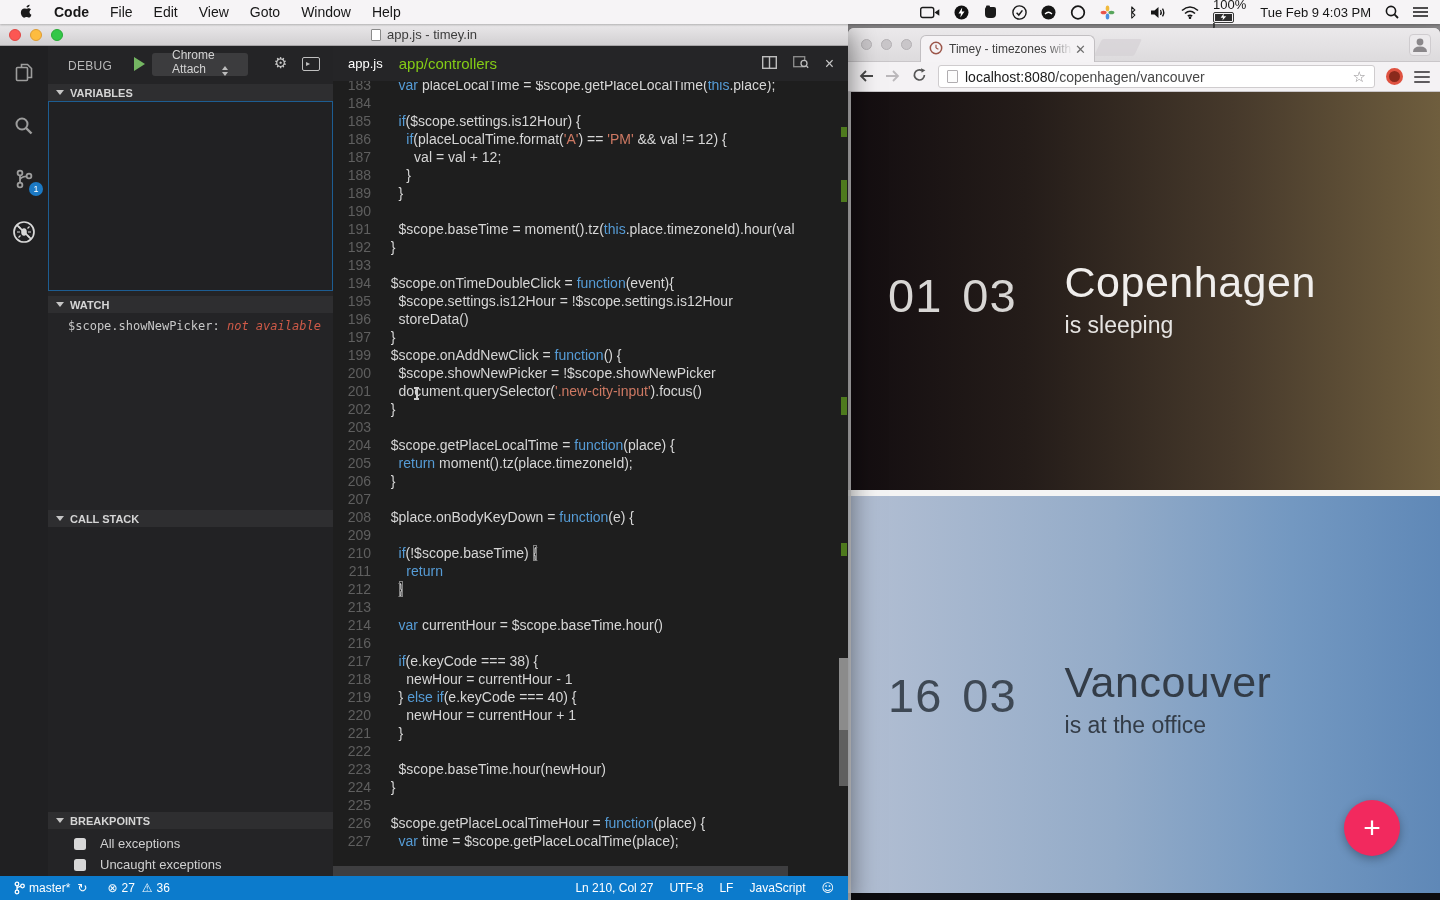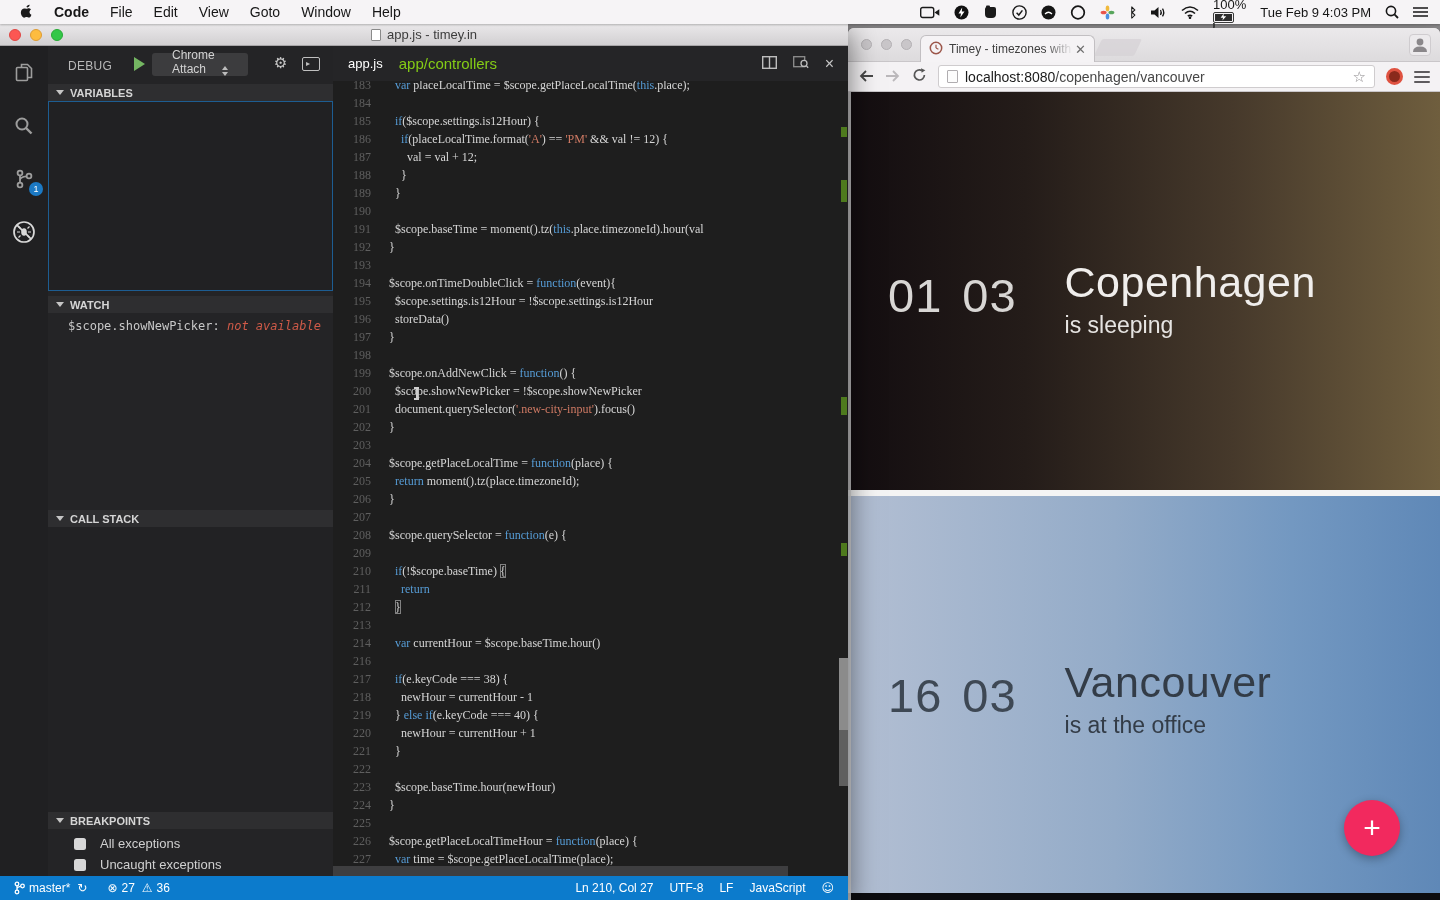--- a/index.html
+++ b/index.html
@@ -67,21 +67,21 @@
 
 .editor{position:absolute;left:333px;top:0;right:0;bottom:0;background:#1e1e1e;overflow:hidden}
 .tabbar{height:35px;background:#252527;position:relative;display:flex;align-items:center}
 .tab-name{margin-left:15px;font-size:13px;color:#fff}
 .tab-path{margin-left:16px;font-size:15px;color:#84cc16}
 .tabbar-icons{margin-left:auto;display:flex;align-items:center;gap:16px;padding-right:14px}
 .tb-close{color:#c7c7c7;font-size:16px;line-height:16px}
 .code-wrap{position:absolute;top:35px;left:0;right:0;bottom:0;overflow:hidden}
 .hscroll-band{position:absolute;left:0;top:785px;width:455px;height:16px;background:#3e3e40;z-index:0}
 .lines{position:relative;top:-5px;z-index:1}
-.cl{display:flex;height:18px;line-height:18px;font-family:Liberation Serif, serif;font-size:12px;white-space:pre}
+.cl{display:flex;height:18px;line-height:18px;font-family:Liberation Sans, sans-serif;font-size:14px;white-space:pre}
 .ln{width:38px;text-align:right;color:#5f5f5f;flex:none;margin-right:12px}
 .ct{color:#d6d6d6}
 .tok-k{color:#569cd6}
 .tok-s{color:#ce7963}
 .tok-p{color:#d6d6d6}
 .tok-b{outline:1px solid #828282;outline-offset:-1px}
 .vscroll-thumb1{position:absolute;right:0;top:577px;width:9px;height:72px;background:#8b8b8b;z-index:3}
 .vscroll-thumb2{position:absolute;right:0;top:649px;width:9px;height:56px;background:#5f5f5f;z-index:3}
 .ruler-mark{position:absolute;right:1px;width:6px;background:#4e7a1e;z-index:2}
 .ibeam{position:absolute;left:80px;top:304px;width:7px;height:16px;z-index:4}
@@ -363,31 +363,30 @@
             <div class="cl"><span class="ln">188</span><span class="ct"><span class="tok-p">      }</span></span></div>
             <div class="cl"><span class="ln">189</span><span class="ct"><span class="tok-p">    }</span></span></div>
             <div class="cl"><span class="ln">190</span><span class="ct"></span></div>
             <div class="cl"><span class="ln">191</span><span class="ct"><span class="tok-p">    $scope.baseTime = moment().tz(</span><span class="tok-k">this</span><span class="tok-p">.place.timezoneId).hour(val</span></span></div>
             <div class="cl"><span class="ln">192</span><span class="ct"><span class="tok-p">  }</span></span></div>
             <div class="cl"><span class="ln">193</span><span class="ct"></span></div>
             <div class="cl"><span class="ln">194</span><span class="ct"><span class="tok-p">  $scope.onTimeDoubleClick = </span><span class="tok-k">function</span><span class="tok-p">(event){</span></span></div>
             <div class="cl"><span class="ln">195</span><span class="ct"><span class="tok-p">    $scope.settings.is12Hour = !$scope.settings.is12Hour</span></span></div>
             <div class="cl"><span class="ln">196</span><span class="ct"><span class="tok-p">    storeData()</span></span></div>
             <div class="cl"><span class="ln">197</span><span class="ct"><span class="tok-p">  }</span></span></div>
-            <div class="cl"><span class="ln">198</span><span class="ct"></span></div>
             <div class="cl"><span class="ln">199</span><span class="ct"><span class="tok-p">  $scope.onAddNewClick = </span><span class="tok-k">function</span><span class="tok-p">() {</span></span></div>
             <div class="cl"><span class="ln">200</span><span class="ct"><span class="tok-p">    $scope.showNewPicker = !$scope.showNewPicker</span></span></div>
             <div class="cl"><span class="ln">201</span><span class="ct"><span class="tok-p">    document.querySelector(</span><span class="tok-s">'.new-city-input'</span><span class="tok-p">).focus()</span></span></div>
             <div class="cl"><span class="ln">202</span><span class="ct"><span class="tok-p">  }</span></span></div>
             <div class="cl"><span class="ln">203</span><span class="ct"></span></div>
             <div class="cl"><span class="ln">204</span><span class="ct"><span class="tok-p">  $scope.getPlaceLocalTime = </span><span class="tok-k">function</span><span class="tok-p">(place) {</span></span></div>
             <div class="cl"><span class="ln">205</span><span class="ct"><span class="tok-p">    </span><span class="tok-k">return</span><span class="tok-p"> moment().tz(place.timezoneId);</span></span></div>
             <div class="cl"><span class="ln">206</span><span class="ct"><span class="tok-p">  }</span></span></div>
             <div class="cl"><span class="ln">207</span><span class="ct"></span></div>
-            <div class="cl"><span class="ln">208</span><span class="ct"><span class="tok-p">  $scope.querySelector = </span><span class="tok-k">function</span><span class="tok-p">(e) {</span></span></div>
+            <div class="cl"><span class="ln">208</span><span class="ct"><span class="tok-p">  $place.onBodyKeyDown = </span><span class="tok-k">function</span><span class="tok-p">(e) {</span></span></div>
             <div class="cl"><span class="ln">209</span><span class="ct"></span></div>
             <div class="cl"><span class="ln">210</span><span class="ct"><span class="tok-p">    </span><span class="tok-k">if</span><span class="tok-p">(!$scope.baseTime) </span><span class="tok-b">{</span></span></div>
             <div class="cl"><span class="ln">211</span><span class="ct"><span class="tok-p">      </span><span class="tok-k">return</span></span></div>
             <div class="cl"><span class="ln">212</span><span class="ct"><span class="tok-p">    </span><span class="tok-b">}</span></span></div>
             <div class="cl"><span class="ln">213</span><span class="ct"></span></div>
             <div class="cl"><span class="ln">214</span><span class="ct"><span class="tok-p">    </span><span class="tok-k">var</span><span class="tok-p"> currentHour = $scope.baseTime.hour()</span></span></div>
             <div class="cl"><span class="ln">216</span><span class="ct"></span></div>
             <div class="cl"><span class="ln">217</span><span class="ct"><span class="tok-p">    </span><span class="tok-k">if</span><span class="tok-p">(e.keyCode === 38) {</span></span></div>
             <div class="cl"><span class="ln">218</span><span class="ct"><span class="tok-p">      newHour = currentHour - 1</span></span></div>
             <div class="cl"><span class="ln">219</span><span class="ct"><span class="tok-p">    } </span><span class="tok-k">else</span><span class="tok-p"> </span><span class="tok-k">if</span><span class="tok-p">(e.keyCode === 40) {</span></span></div>

